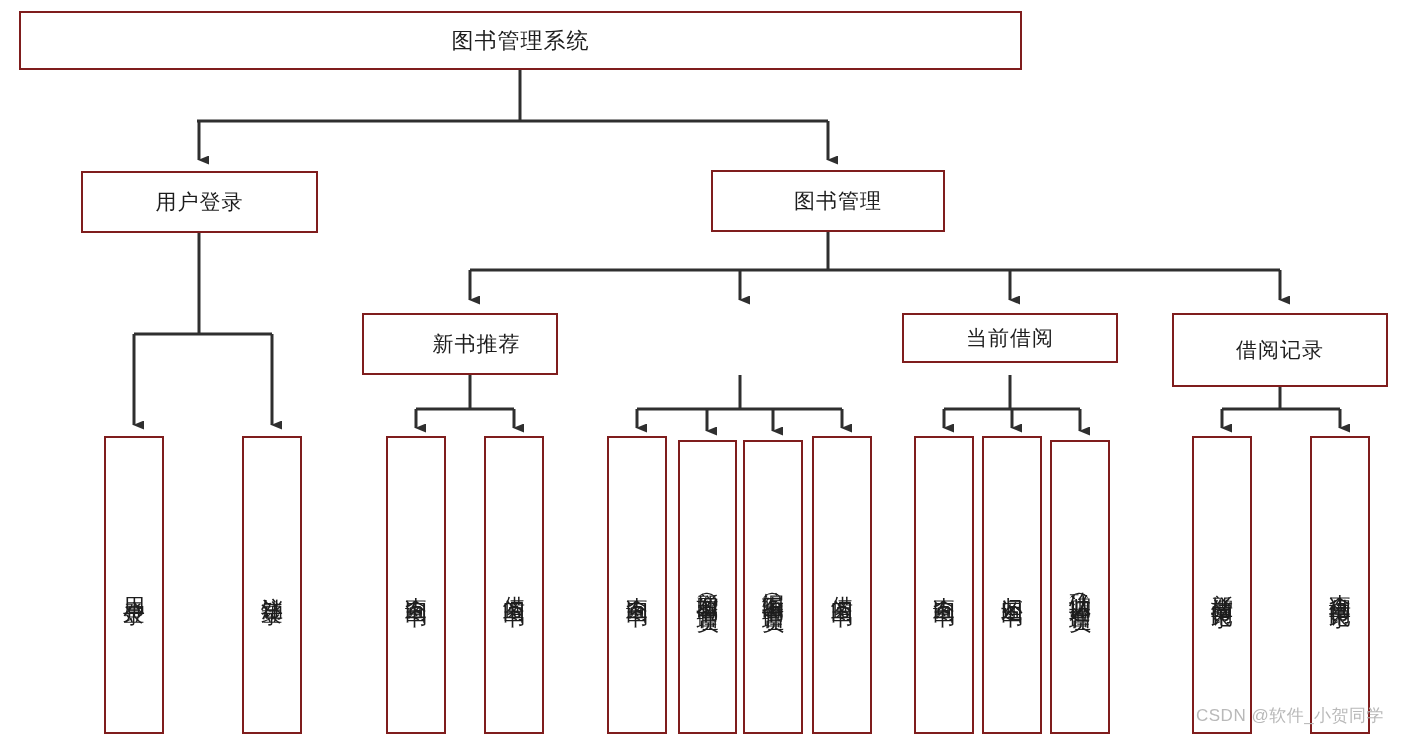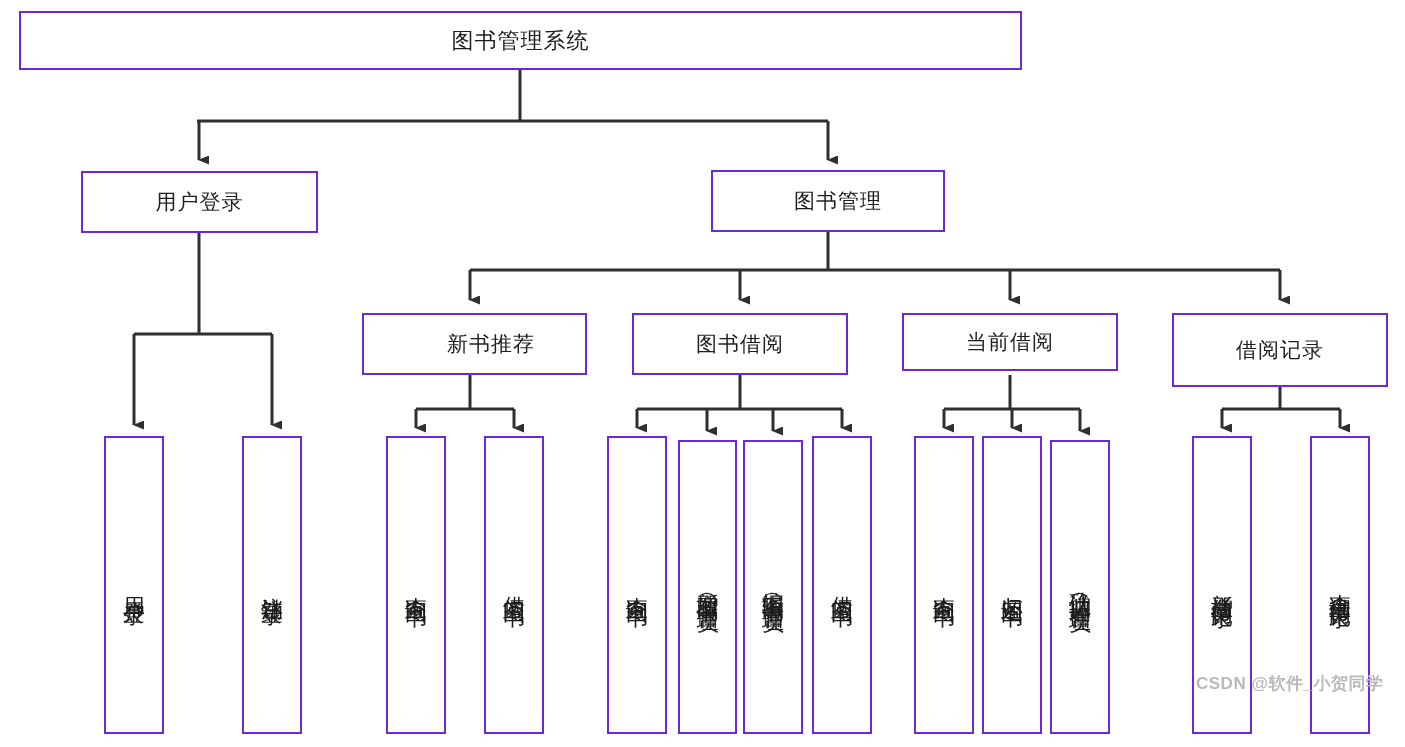--- a/index.html
+++ b/index.html
@@ -23,21 +23,21 @@
     left: 0;
     top: 0;
     width: 1405px;
     height: 747px;
     pointer-events: none;
   }
   .node {
     position: absolute;
     box-sizing: border-box;
     background: #ffffff;
-    border: 2px solid #6d28d9;
+    border: 2px solid #7f1d1d;
     display: flex;
     align-items: center;
     justify-content: center;
     overflow: hidden;
   }
   .node-label {
     color: #1d1d1d;
     line-height: 1.18;
     text-align: center;
     white-space: pre-wrap;
@@ -131,27 +131,24 @@
     <span class="node-label">图书管理系统</span>
   </div>
 
   <div class="node horiz" style="left:81px; top:171px; width:237px; height:62px;">
     <span class="node-label">用户登录</span>
   </div>
   <div class="node horiz" style="left:711px; top:170px; width:234px; height:62px;padding-left:20px;">
     <span class="node-label">图书管理</span>
   </div>
 
-  <div class="node horiz" style="left:362px; top:313px; width:225px; height:62px;padding-left:33px;">
+  <div class="node horiz" style="left:362px; top:313px; width:196px; height:62px;padding-left:33px;">
     <span class="node-label">新书推荐</span>
   </div>
-  <div class="node horiz" style="left:632px; top:313px; width:216px; height:62px;">
-    <span class="node-label">图书借阅</span>
-  </div>
-  <div class="node horiz" style="left:902px; top:313px; width:216px; height:58px;">
+  <div class="node horiz" style="left:902px; top:313px; width:216px; height:50px;">
     <span class="node-label">当前借阅</span>
   </div>
   <div class="node horiz" style="left:1172px; top:313px; width:216px; height:74px;">
     <span class="node-label">借阅记录</span>
   </div>
 
   <div class="node vert" style="left:104px; top:436px; width:60px; height:298px;">
     <span class="node-label">用户登录</span>
   </div>
   <div class="node vert" style="left:242px; top:436px; width:60px; height:298px;">
@@ -188,15 +185,15 @@
     <span class="node-label">确认归还（管理员）</span>
   </div>
 
   <div class="node vert" style="left:1192px; top:436px; width:60px; height:298px;">
     <span class="node-label">新增借阅记录</span>
   </div>
   <div class="node vert" style="left:1310px; top:436px; width:60px; height:298px;">
     <span class="node-label">查询借阅记录</span>
   </div>
 
-  <div class="watermark" style="left:1196px; top:672px;font-weight:bold;">CSDN @软件_小贺同学</div>
+  <div class="watermark" style="left:1196px; top:704px;">CSDN @软件_小贺同学</div>
 
 </div>
 
 </body></html>

